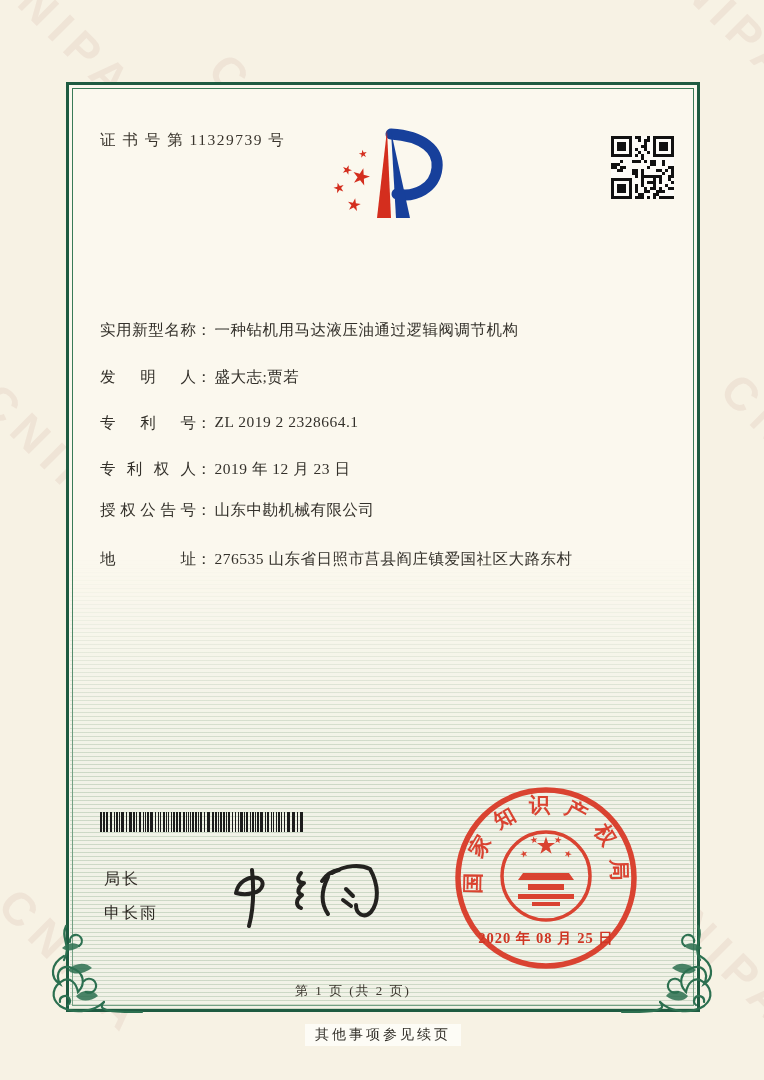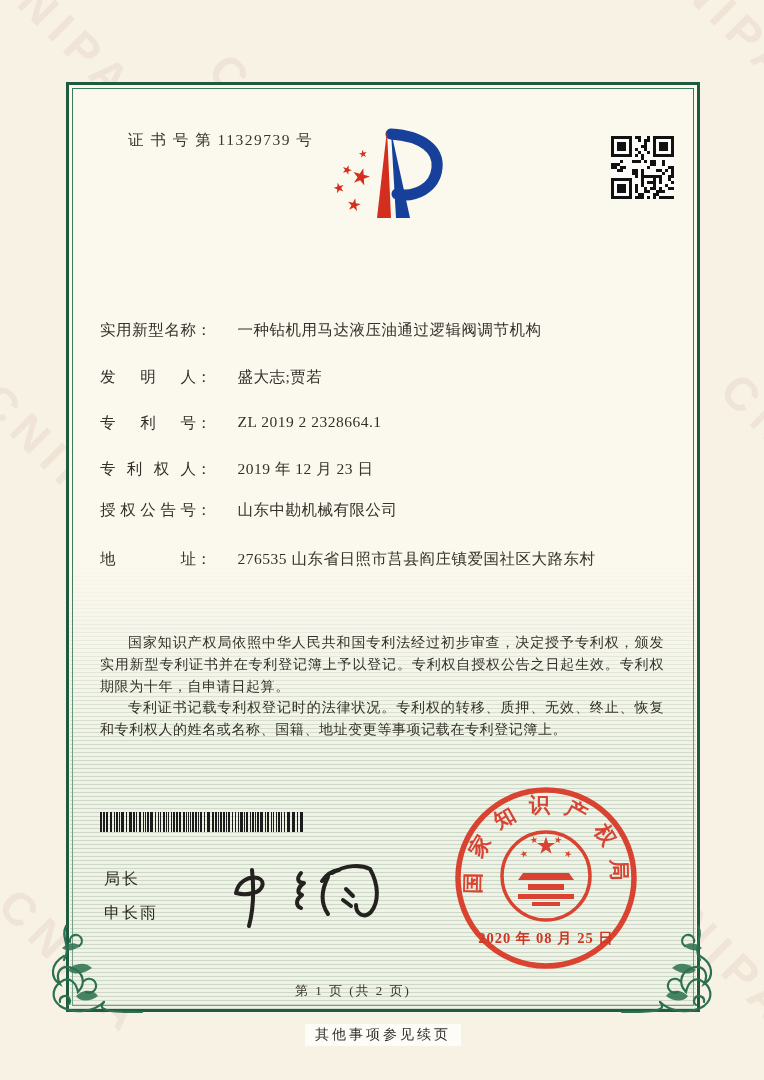--- a/index.html
+++ b/index.html
@@ -16,29 +16,29 @@
   .frame{position:absolute;left:66px;top:82px;width:634px;height:930px;
          background:#fbf8ee;border:3px solid #1e5b41;box-sizing:border-box;z-index:2;}
   .frame-inner{position:absolute;inset:3px;border:1px solid #3a7b58;}
   .guilloche{position:absolute;left:70px;top:560px;width:626px;height:449px;z-index:3;
       background-color:rgba(223,232,219,0.35);
       background-image:repeating-linear-gradient(180deg,rgba(120,155,122,0.30) 0 1px,rgba(120,155,122,0) 1px 4px);
       -webkit-mask-image:linear-gradient(180deg,transparent,#000 45%);
       mask-image:linear-gradient(180deg,transparent,#000 45%);pointer-events:none;}
   .ornament{position:absolute;z-index:5;}
   .content{position:absolute;inset:0;z-index:6;}
-  .cert-no{position:absolute;left:100px;top:130px;font-size:15.5px;letter-spacing:1.5px;color:#3a352d;margin-left:28px;}
+  .cert-no{position:absolute;left:100px;top:130px;font-size:15.5px;letter-spacing:1.5px;color:#3a352d;}
   .logo{position:absolute;left:325px;top:124px;}
   .qr{position:absolute;left:611px;top:136px;}
   .title{position:absolute;left:66px;top:230px;width:634px;text-align:center;
          font-size:34px;font-weight:bold;letter-spacing:7px;text-indent:7px;color:#241f19;}
   .frow{position:absolute;left:100px;width:566px;font-size:15.5px;color:#33302a;white-space:nowrap;}
   .flabel{display:inline-block;width:96px;text-align:justify;text-align-last:justify;vertical-align:top;}
   .fcolon{display:inline-block;vertical-align:top;}
-  .fvalue{display:inline-block;margin-left:26px;vertical-align:top;letter-spacing:0.5px;}
+  .fvalue{display:inline-block;margin-left:3px;vertical-align:top;letter-spacing:0.5px;}
   .grant-right{position:absolute;left:300px;top:0;white-space:nowrap;}
   .paras{position:absolute;left:100px;top:632px;width:564px;font-size:14px;line-height:21.8px;
          letter-spacing:0.6px;text-align:justify;color:#33302a;}
   .paras p{margin:0;text-indent:2em;}
   .barcode{position:absolute;left:100px;top:812px;}
   .signoff-title{position:absolute;left:104px;top:869px;font-size:16px;letter-spacing:2px;color:#2e2a24;}
   .signoff-name{position:absolute;left:104px;top:903px;font-size:16px;letter-spacing:2px;color:#2e2a24;}
   .signature{position:absolute;left:200px;top:845px;z-index:7;}
   .seal{position:absolute;left:448px;top:780px;z-index:8;opacity:0.95;}
   .seal-date{position:absolute;left:465px;top:929px;width:162px;text-align:center;z-index:9;
@@ -347,24 +347,20 @@
       <span class="flabel">专利权人</span><span class="fcolon">：</span><span class="fvalue">2019 年 12 月 23 日</span>
     </div>
     <div class="frow" style="top:500px">
       <span class="flabel">授权公告号</span><span class="fcolon">：</span><span class="fvalue">山东中勘机械有限公司</span>
     </div>
     <div class="frow" style="top:549px">
       <span class="flabel">地址</span><span class="fcolon">：</span><span class="fvalue">276535 山东省日照市莒县阎庄镇爱国社区大路东村</span>
     </div>
 
 
-    <div class="paras">
-      <p>国家知识产权局依照中华人民共和国专利法经过初步审查，决定授予专利权，颁发实用新型专利证书并在专利登记簿上予以登记。专利权自授权公告之日起生效。专利权期限为十年，自申请日起算。</p>
-      <p>专利证书记载专利权登记时的法律状况。专利权的转移、质押、无效、终止、恢复和专利权人的姓名或名称、国籍、地址变更等事项记载在专利登记簿上。</p>
-    </div>
 
     <svg class="barcode" width="210" height="20" viewBox="0 0 210 20">
       <g fill="#1c1c1c">
           <rect x="0" y="0" width="2" height="20"></rect>
           <rect x="3" y="0" width="2" height="20"></rect>
           <rect x="6" y="0" width="2" height="20"></rect>
           <rect x="10" y="0" width="2" height="20"></rect>
           <rect x="14" y="0" width="1" height="20"></rect>
           <rect x="16" y="0" width="2" height="20"></rect>
           <rect x="19" y="0" width="1" height="20"></rect>

